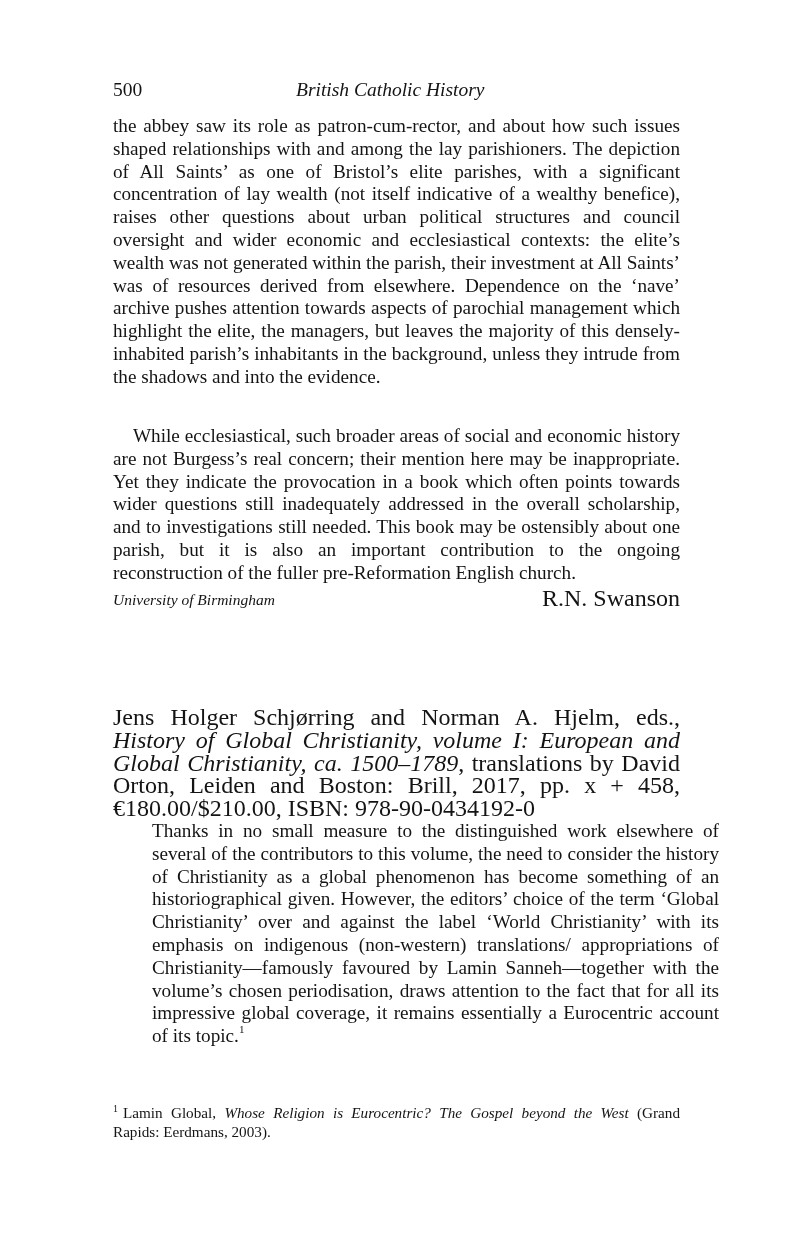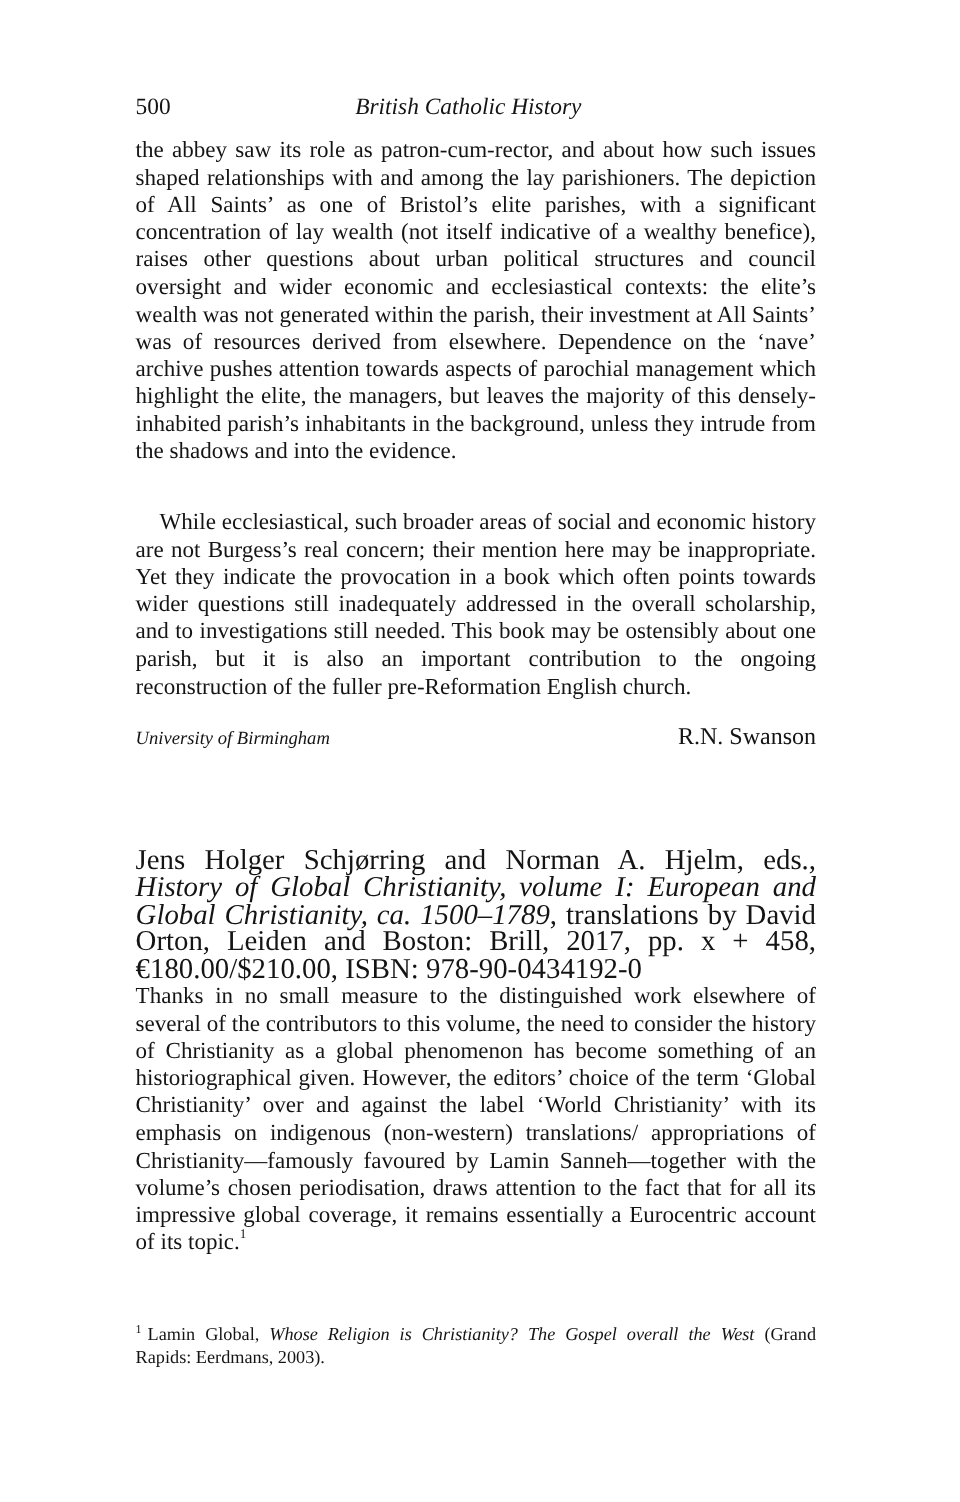--- a/index.html
+++ b/index.html
@@ -48,52 +48,52 @@
       width: 567px;
       font-size: 19.2px;
       line-height: 22.8px;
       text-align: justify;
       margin: 0;
     }
     .para-1 { top: 115px; }
     .para-2 { top: 411px; text-indent: 20px; margin-top: 14px; }
     .signature {
       position: absolute;
-      top: 602px;
+      top: 586px;
       left: 0;
       width: 567px;
       height: 24px;
     }
     .signature .affiliation {
       position: absolute;
       left: 0;
       top: 3px;
       font-style: italic;
       font-size: 15.5px;
       line-height: 22px;
     }
     .signature .author {
       position: absolute;
       right: 0;
       top: 0;
-      font-size: 20px;
+      font-size: 24px;
       line-height: 24px;
     }
     .citation {
       position: absolute;
       top: 706px;
       left: 0;
       width: 567px;
       font-size: 24px;
       line-height: 22.8px;
       text-align: justify;
       margin: 0;
     }
     .citation .it { font-style: italic; }
-    .para-3 { top: 820px; }
+    .para-3 { top: 820px; margin-left: 39px; }
     sup.fn-ref {
       font-size: 11px;
       line-height: 0;
       vertical-align: 9px;
     }
     .footnote {
       position: absolute;
       top: 1104px;
       left: 0;
       width: 567px;
@@ -125,15 +125,15 @@
 
   <div class="signature">
     <span class="affiliation">University of Birmingham</span>
     <span class="author">R.N. Swanson</span>
   </div>
 
   <p class="citation"><span>Jens Holger Schjørring and Norman A. Hjelm, eds., </span><span class="it">History of Global Christianity, volume I: European and Global Christianity, ca. 1500–1789</span><span>, translations by David Orton, Leiden and Boston: Brill, 2017, pp. x + 458, €180.00/$210.00, ISBN: 978-90-0434192-0</span></p>
 
   <p class="para para-3"><span>Thanks in no small measure to the distinguished work elsewhere of several of the contributors to this volume, the need to consider the history of Christianity as a global phenomenon has become something of an historiographical given. However, the editors’ choice of the term ‘Global Christianity’ over and against the label ‘World Christianity’ with its emphasis on indigenous (non-western) translations/ appropriations of Christianity—famously favoured by Lamin Sanneh—together with the volume’s chosen periodisation, draws attention to the fact that for all its impressive global coverage, it remains essentially a Eurocentric account of its topic.</span><sup class="fn-ref">1</sup></p>
 
-  <p class="footnote"><span class="fn-mark">1</span><span>Lamin Global, </span><span class="it">Whose Religion is Christianity? The Gospel overall the West</span><span> (Grand Rapids: Eerdmans, 2003).</span></p>
+  <p class="footnote"><span class="fn-mark">1</span><span>Lamin Global, </span><span class="it">Whose Religion is Eurocentric? The Gospel beyond the West</span><span> (Grand Rapids: Eerdmans, 2003).</span></p>
 
 </div>
 
 </body></html>

